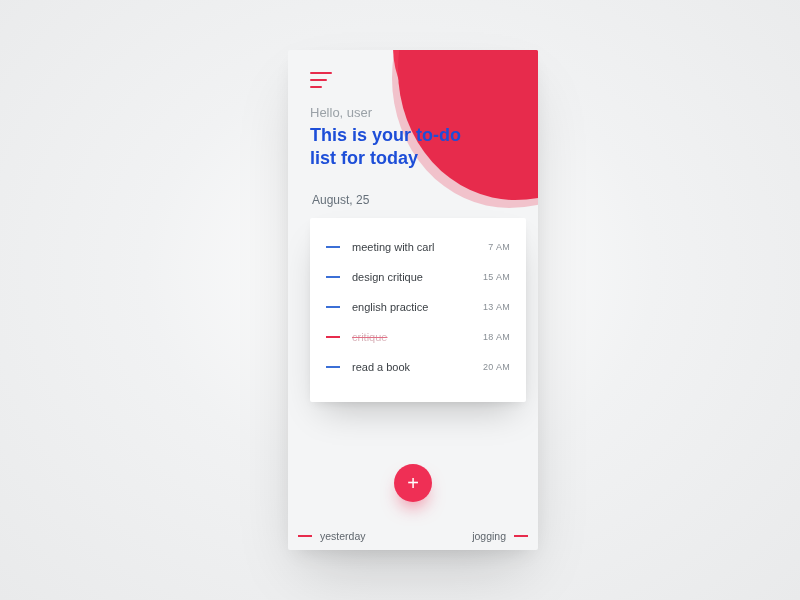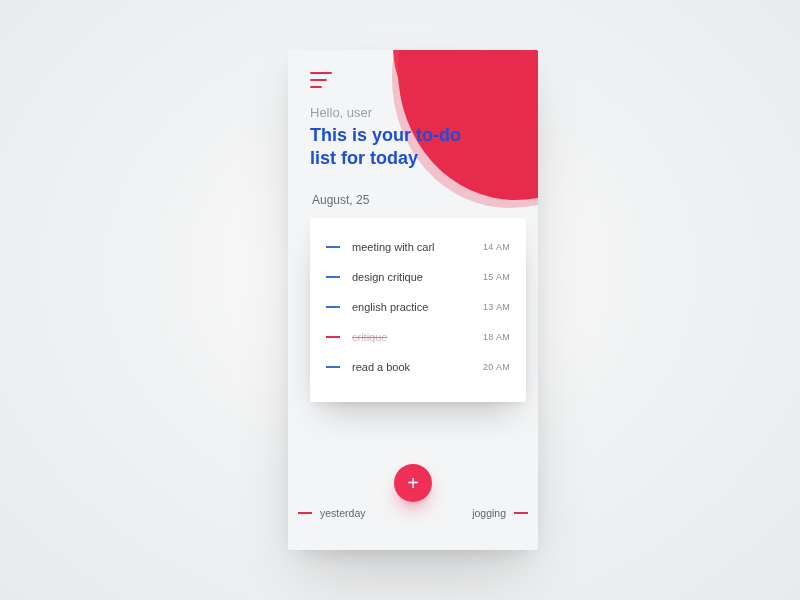--- a/index.html
+++ b/index.html
@@ -95,21 +95,21 @@
     border-radius: 50%;
     box-shadow: 0 10px 18px -6px rgba(239,47,85,0.6);
     color: #fff;
     display:flex; align-items:center; justify-content:center;
     font-size: 20px; font-weight: 300; line-height: 1;
     cursor: pointer;
   }
 
   .footer {
     position: absolute;
-    bottom: 31px; left: 0; right: 0;
+    bottom: 8px; left: 0; right: 0;
     display: flex; align-items: center; justify-content: space-between;
     font-size: 10.5px; color:#5f666d;
     padding: 0 10px;
   }
   .footer .side { display:flex; align-items:center; gap:8px; }
   .dash { width: 14px; height: 2px; background:#e72b4c; }
 </style>
 </head>
 <body>
 
@@ -126,21 +126,21 @@
   <div class="header">
     <div class="greeting">Hello, user</div>
     <div class="title">This is your to-do list for today</div>
   </div>
   <div class="date">August, 25</div>
 
   <div class="card">
     <div class="item">
       <span class="tick blue"></span>
       <span class="label">meeting with carl</span>
-      <span class="time">14 AM</span>
+      <span class="time">7 AM</span>
     </div>
     <div class="item">
       <span class="tick blue"></span>
       <span class="label">design critique</span>
       <span class="time">15 AM</span>
     </div>
     <div class="item">
       <span class="tick blue"></span>
       <span class="label">english practice</span>
       <span class="time">13 AM</span>

